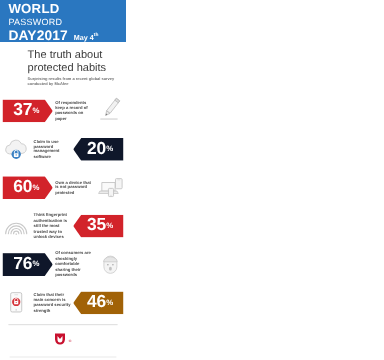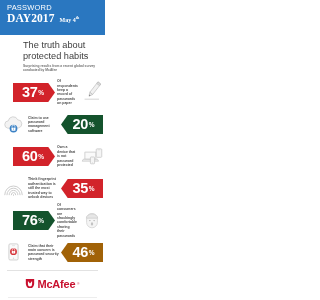--- a/index.html
+++ b/index.html
@@ -44,21 +44,20 @@
     font-weight: normal;
     letter-spacing: 0.2px;
     line-height: 9px;
     margin: 0;
   }
   .hdr-bottomrow {
     display: flex;
     align-items: baseline;
     gap: 5px;
     line-height: 12px;
-    font-family: Liberation Serif, serif;
   }
   .hdr-day {
     font-size: 11.5px;
     font-weight: bold;
     letter-spacing: 0.1px;
   }
   .hdr-date {
     font-size: 6px;
     font-weight: bold;
   }
@@ -118,34 +117,34 @@
     letter-spacing: -0.3px;
   }
   .banner .sym {
     font-size: 6.5px;
     font-weight: bold;
     vertical-align: super;
     margin-left: 0.5px;
   }
   
   .banner.point-right {
-    margin-left: 13px;
+    margin-left: 2px;
     padding-right: 6px;
     padding-left: 4px;
     clip-path: polygon(0 0, 84% 0, 100% 50%, 84% 100%, 0 100%);
   }
   
   .banner.point-left {
     margin-right: 2px;
     padding-left: 7px;
     padding-right: 4px;
     clip-path: polygon(16% 0, 100% 0, 100% 100%, 16% 100%, 0 50%);
   }
   .banner.red    { background: #d2232a; }
-  .banner.blue   { background: #14532d; }
+  .banner.blue   { background: #0f172a; }
   .banner.dark   { background: #a16207; }
 
   .stat-text {
     flex: 1 1 auto;
     color: #4a4a4a;
     font-size: 3.5px;
     line-height: 4.4px;
     font-weight: bold;
     padding: 0 2px;
   }
@@ -200,20 +199,21 @@
   }
   .fline.w1 { width: 100%; }
   .fline.w2 { width: 74%; }
 </style>
 </head>
 <body>
 
 <div class="poster">
 
   <div class="header">
+    <div class="hdr-world">WORLD</div>
     <div class="hdr-password">PASSWORD</div>
     <div class="hdr-bottomrow">
       <span class="hdr-day">DAY2017</span>
       <span class="hdr-date"><span>May 4</span><sup>th</sup></span>
     </div>
   </div>
 
   <div class="subtitle-wrap">
     <div class="subtitle">The truth about</div>
     <div class="subtitle">protected habits</div>
@@ -338,21 +338,20 @@
 
   <div class="divider"></div>
   <div class="footer">
     <div class="logo">
       <span>
         <svg viewBox="0 0 24 26" width="10" height="11" aria-hidden="true">
           <path d="M2 2 h20 v12 a10 12 0 0 1 -10 10 a10 12 0 0 1 -10 -10 z" fill="#c8102e"></path>
           <path d="M7 7 l5 6 l5 -6 v7 a5 6 0 0 1 -10 0 z" fill="#ffffff"></path>
         </svg>
       </span>
-      <span class="logo-text">McAfee</span>
         <span class="logo-tm">®</span>
     </div>
     <div class="footer-lines">
       <div class="fline w1"></div>
       <div class="fline w2"></div>
 
     </div>
   </div>
 
 </div>

